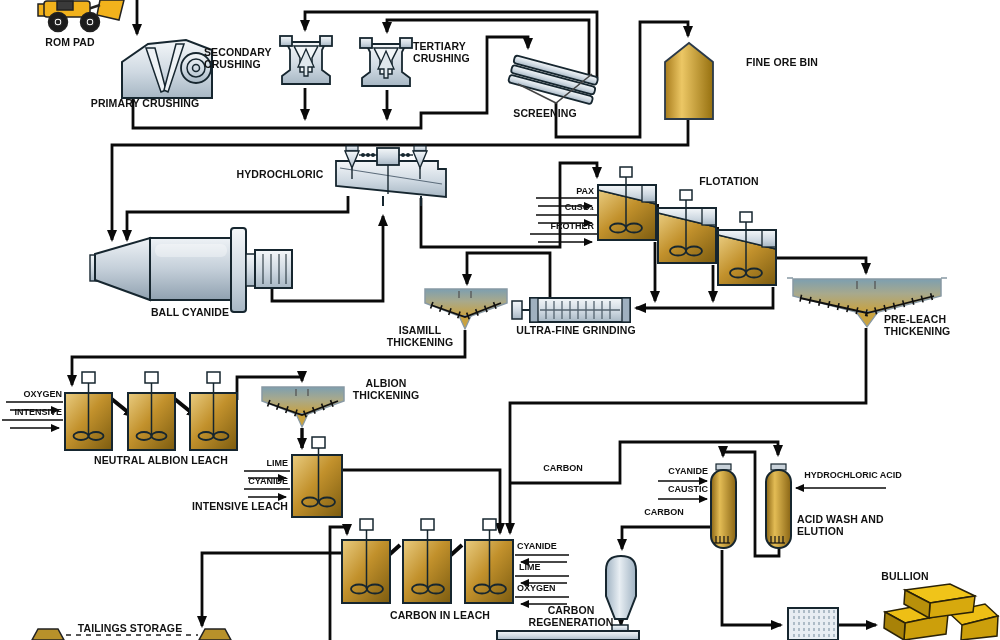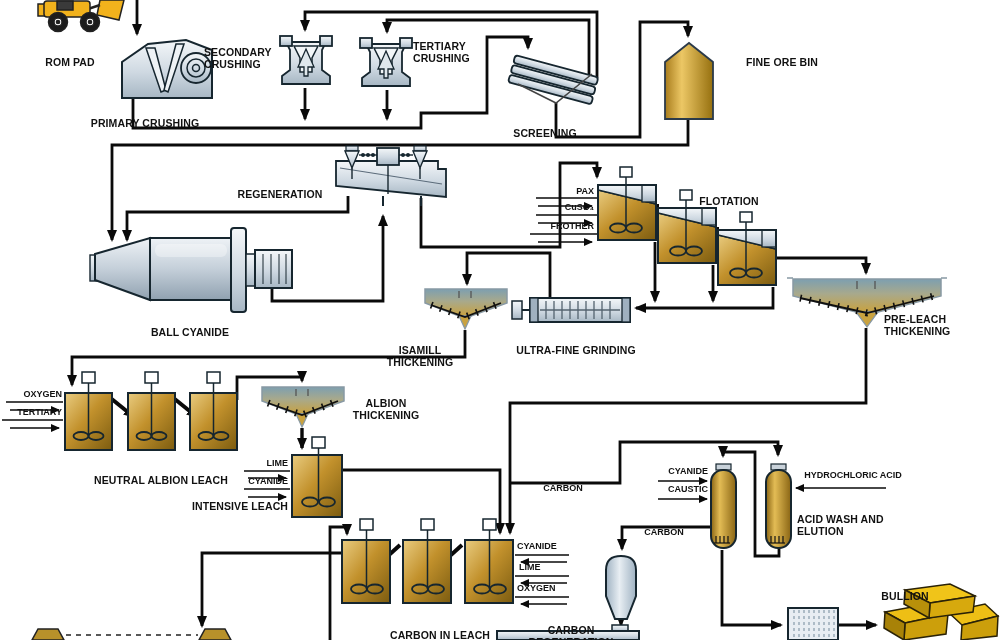--- a/index.html
+++ b/index.html
@@ -2,21 +2,21 @@
 <html><head>
 <meta charset="utf-8">
 <style>
   html,body{margin:0;padding:0;background:#fff;}
   #canvas{position:relative;width:1000px;height:640px;background:#ffffff;overflow:hidden;
           font-family:"Liberation Sans",sans-serif;}
   #canvas svg{position:absolute;left:0;top:0;}
   .lbl{position:absolute;font-weight:bold;font-size:10.5px;color:#111;line-height:1.18;
        letter-spacing:.1px;white-space:normal;}
   .sm{font-size:9px;letter-spacing:0;line-height:1.1;}
-  .tc{text-align:center;margin-top:20px;} .tr{text-align:right;} .nw{white-space:nowrap;text-align:center;}
+  .tc{text-align:center;} .tr{text-align:right;} .nw{white-space:nowrap;text-align:center;}
 </style>
 </head>
 <body>
 
 <div id="canvas">
 
 <svg width="1000" height="640" viewBox="0 0 1000 640">
   <defs>
     <marker id="ah" markerUnits="userSpaceOnUse" markerWidth="12" markerHeight="10" refX="10" refY="5" orient="auto">
       <path d="M0,0 L12,5 L0,10 Z" fill="#0a0a0a"></path>
@@ -403,40 +403,40 @@
     <line x1="66" y1="635" x2="198" y2="635" stroke-dasharray="5,5"></line>
   </g>
 </svg>
 
 <div class="lbl tc" style="left:28px;top:36px;width:84px">ROM PAD</div>
 <div class="lbl tc" style="left:60px;top:97px;width:170px">PRIMARY CRUSHING</div>
 <div class="lbl" style="left:204px;top:46px;width:82px">SECONDARY CRUSHING</div>
 <div class="lbl" style="left:413px;top:40px;width:78px">TERTIARY CRUSHING</div>
 <div class="lbl tc" style="left:493px;top:107px;width:104px">SCREENING</div>
 <div class="lbl nw" style="left:722px;top:56px;width:120px">FINE ORE BIN</div>
-<div class="lbl tc" style="left:222px;top:168px;width:116px">REGENERATION</div>
+<div class="lbl tc" style="left:222px;top:168px;width:116px">HYDROCHLORIC</div>
 <div class="lbl tc" style="left:128px;top:306px;width:124px">BALL CYANIDE</div>
 <div class="lbl tc" style="left:672px;top:175px;width:114px">FLOTATION</div>
 <div class="lbl tc" style="left:368px;top:324px;width:104px">ISAMILL THICKENING</div>
 <div class="lbl tc" style="left:498px;top:324px;width:156px">ULTRA-FINE GRINDING</div>
 <div class="lbl" style="left:884px;top:313px;width:86px">PRE-LEACH THICKENING</div>
 <div class="lbl tc" style="left:72px;top:454px;width:178px">NEUTRAL ALBION LEACH</div>
 <div class="lbl tc" style="left:334px;top:377px;width:104px">ALBION THICKENING</div>
 <div class="lbl tr" style="left:170px;top:500px;width:118px">INTENSIVE LEACH</div>
 <div class="lbl tc" style="left:372px;top:609px;width:136px">CARBON IN LEACH</div>
 <div class="lbl tc" style="left:506px;top:604px;width:130px">CARBON REGENERATION</div>
 <div class="lbl" style="left:797px;top:513px;width:92px">ACID WASH AND ELUTION</div>
 <div class="lbl tc" style="left:862px;top:570px;width:86px">BULLION</div>
 <div class="lbl tc" style="left:58px;top:622px;width:144px">TAILINGS STORAGE</div>
 
 <div class="lbl sm tr" style="left:540px;top:187px;width:54px">PAX</div>
 <div class="lbl sm tr" style="left:535px;top:203px;width:59px">CuSO₄</div>
 <div class="lbl sm tr" style="left:525px;top:222px;width:69px">FROTHER</div>
 <div class="lbl sm tr" style="left:10px;top:390px;width:52px">OXYGEN</div>
-<div class="lbl sm tr" style="left:4px;top:408px;width:58px">TERTIARY</div>
+<div class="lbl sm tr" style="left:4px;top:408px;width:58px">INTENSIVE</div>
 <div class="lbl sm tr" style="left:242px;top:459px;width:46px">LIME</div>
 <div class="lbl sm tr" style="left:242px;top:477px;width:46px">CYANIDE</div>
 <div class="lbl sm tc" style="left:534px;top:464px;width:58px">CARBON</div>
 <div class="lbl sm tr" style="left:660px;top:467px;width:48px">CYANIDE</div>
 <div class="lbl sm tr" style="left:660px;top:485px;width:48px">CAUSTIC</div>
 <div class="lbl sm nw" style="left:798px;top:471px;width:110px">HYDROCHLORIC ACID</div>
 <div class="lbl sm tc" style="left:635px;top:508px;width:58px">CARBON</div>
 <div class="lbl sm" style="left:517px;top:542px;width:52px">CYANIDE</div>
 <div class="lbl sm" style="left:519px;top:563px;width:52px">LIME</div>
 <div class="lbl sm" style="left:517px;top:584px;width:52px">OXYGEN</div>

